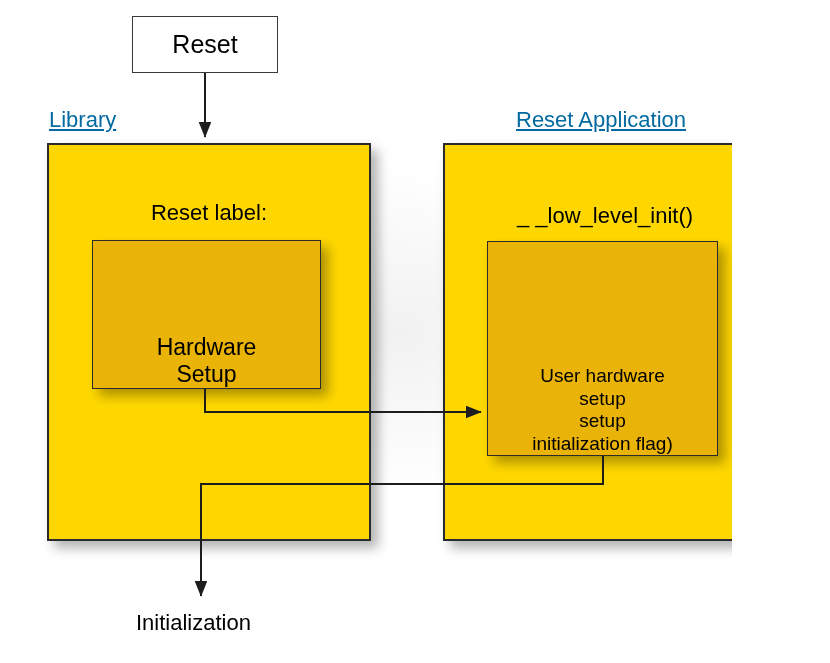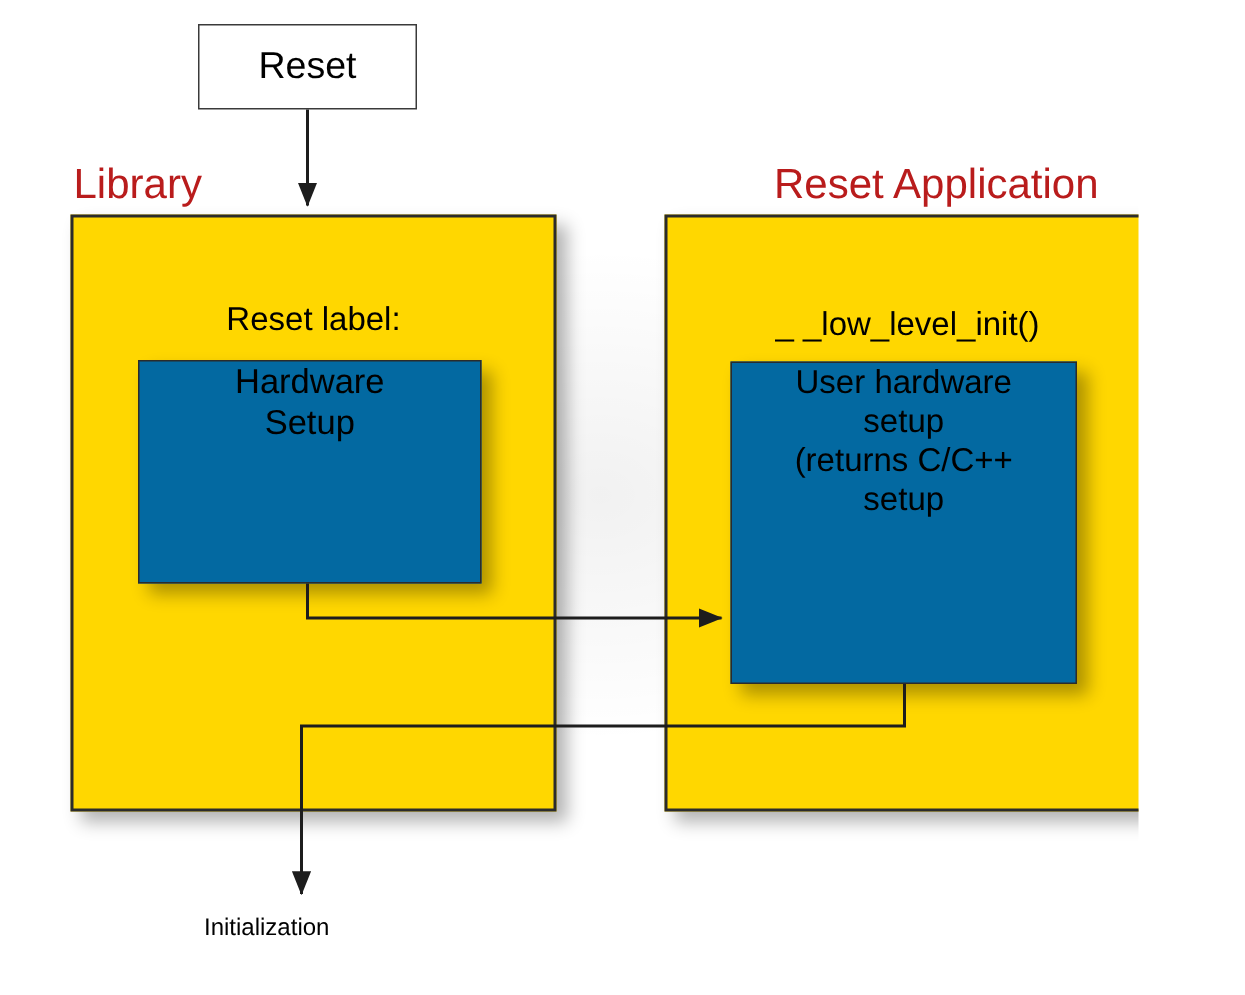--- a/index.html
+++ b/index.html
@@ -5,24 +5,25 @@
   html, body {
     margin: 0;
     padding: 0;
     background: #ffffff;
   }
   body {
     font-family: "Liberation Sans", sans-serif;
   }
   #canvas {
     position: relative;
-    width: 759px;
+    width: 696px;
     height: 663px;
     background: #ffffff;
     overflow: hidden;
+    padding-left: 36px;
   }
   
   .bg-wash {
     position: absolute;
     left: 0; top: 0;
     width: 830px; height: 663px;
     background:
       radial-gradient(ellipse 300px 230px at 400px 330px, rgba(0,0,0,0.055) 0%, rgba(0,0,0,0.0) 72%);
     pointer-events: none;
   }
@@ -64,82 +65,83 @@
   .panel-userapp {
     left: 443px;
     top: 143px;
     width: 324px;
     height: 398px;
   }
 
   
   .caption {
     position: absolute;
-    font-size: 28px;
-    color: #b91c1c;
+    font-size: 22px;
+    color: #0369a1;
     white-space: nowrap;
+    text-decoration: underline;
   }
   .caption-library { left: 49px; top: 107px; }
   .caption-userapp { left: 516px; top: 107px; }
 
   
   .inner-label {
     position: absolute;
     font-size: 22px;
     color: #000000;
     white-space: nowrap;
     text-align: center;
   }
   .label-start { left: 47px; top: 200px; width: 324px; }
   .label-lowlevel { left: 443px; top: 203px; width: 324px; }
 
   
   .proc {
     position: absolute;
-    background: #0369a1;
+    background: #eab308;
     border: 1.6px solid #2b2b2b;
     box-shadow: 7px 7px 11px rgba(0,0,0,0.32);
     box-sizing: border-box;
     display: flex;
-    align-items: flex-start;
+    align-items: flex-end;
     justify-content: center;
     text-align: center;
     color: #000000;
     line-height: 1.18;
   }
   .proc-hw {
     left: 92px;
     top: 240px;
     width: 229px;
     height: 149px;
     font-size: 23px;
   }
   .proc-user {
     left: 487px;
     top: 241px;
     width: 231px;
     height: 215px;
-    font-size: 22px;
+    font-size: 19px;
   }
   .proc-text { padding: 0 6px; }
 
   
   .wires {
     position: absolute;
     left: 0; top: 0;
     width: 830px; height: 663px;
     pointer-events: none;
   }
 
   
   .terminal-label {
     position: absolute;
     left: 136px;
     top: 610px;
-    font-size: 16px;
+    font-size: 22px;
     color: #000000;
     white-space: nowrap;
   }
 </style>
 </head>
 <body>
 
 <div id="canvas">
 
   <div class="bg-wash"></div>
@@ -164,22 +166,22 @@
     <div class="proc-text">
       <div>Hardware</div>
       <div>Setup</div>
     </div>
   </div>
 
   <div class="node proc proc-user">
     <div class="proc-text">
       <div>User hardware</div>
       <div>setup</div>
-      <div>(returns  C/C++</div>
       <div>setup</div>
+      <div>initialization flag)</div>
     </div>
   </div>
 
   <svg class="wires" width="830" height="663" viewBox="0 0 830 663">
     <defs>
       <marker id="arrowhead" markerWidth="9" markerHeight="9" refX="7.6" refY="3.2" orient="auto" markerUnits="strokeWidth">
         <path d="M0,0 L8,3.2 L0,6.4 z" fill="#1d1d1d"></path>
       </marker>
     </defs>
 

